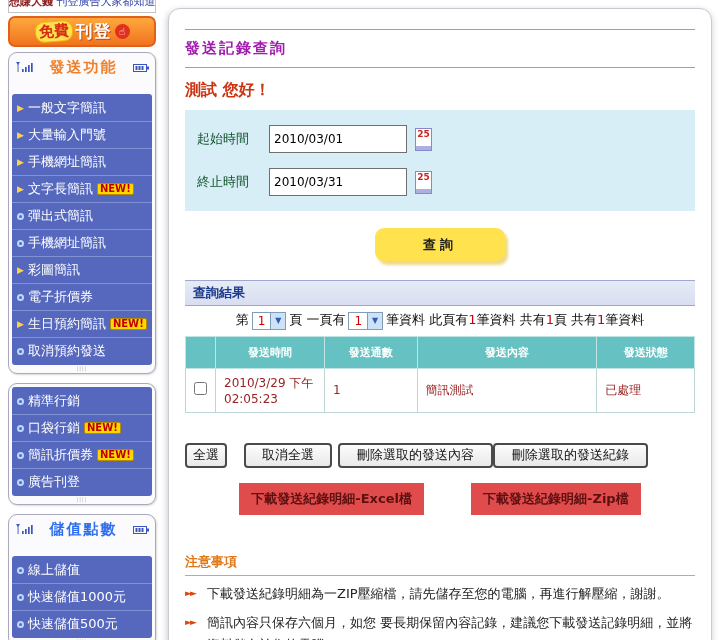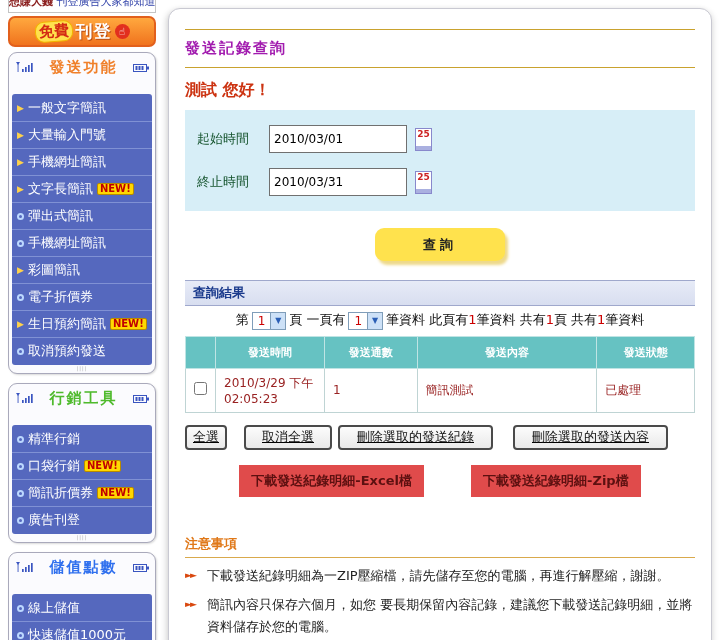--- a/index.html
+++ b/index.html
@@ -48,21 +48,21 @@
   .pagination { text-align:center; font-size:13px; color:#111; margin:5px 0 6px 0; }
   .rednum { color:#cc0000; }
   .sel { display:inline-flex; border:1px solid #7f9db9; background:#fff; height:18px; align-items:center; vertical-align:middle; margin:0 3px; cursor:pointer; }
   .sel .v { color:#cc0000; font-size:12px; padding:0 5px; min-width:10px; text-align:center; }
   .sel .a { width:15px; height:16px; background:#cde1f7; color:#2a5eb5; font-size:8px; display:flex; align-items:center; justify-content:center; border-left:1px solid #7f9db9; }
   table.results { width:100%; border-collapse:collapse; }
   table.results th { background:#66c2c2; color:#fff; font-size:11px; font-weight:bold; padding:8px 4px; border:1px solid #bfe4e4; }
   table.results td { background:#fff; color:#992222; font-size:12px; padding:6px 8px; border:1px solid #bfd4d4; }
   .col-chk { width:28px; } .col-time { width:110px; } .col-count { width:95px; } .col-content { width:185px; } .col-status { width:100px; }
   td.chk { text-align:center; padding:4px; }
-  .actions { margin-top:12px; display:flex; align-items:center;text-decoration:underline; }
+  .actions { margin-top:30px; display:flex; align-items:center; }
   .abtn { background:linear-gradient(#fcfcfc,#e9e9e9); border:2px solid #4a4a4a; border-radius:4px; font-size:13px; color:#111; height:25px; cursor:pointer; font-family:"DejaVu Sans", sans-serif; }
   .w1 { min-width:42px; margin-right:17px; }
   .w2 { min-width:88px; margin-right:6px; }
   .w3 { min-width:155px; margin-right:20px; }
   .w4 { min-width:155px; }
   .downloads { margin-top:15px; text-align:center; }
   .dbtn { display:inline-block; background:#e04b4b; color:#5c1010; font-size:13px; font-weight:bold; border:none; padding:7px 12px; margin:0 21px; cursor:pointer; font-family:"DejaVu Sans", sans-serif; }
   .notes { margin-top:38px; }
   .notes-title { color:#e07818; font-weight:bold; font-size:13px; padding-bottom:4px; border-bottom:1px solid #d9a94c; }
   .note { position:relative; padding-left:22px; font-size:13px; color:#222; line-height:1.7; margin-top:7px; }
@@ -145,38 +145,20 @@
           </div>
         <div class="item">
             <span class="bl-dot"></span>
             <span>取消預約發送</span>
           </div>
       </div>
       <div class="grip">||||</div>
     </div>
 
     <div class="spanel">
-      <div class="phdr">
-        <span><svg width="19" height="12" viewBox="0 0 19 12">
-              <path d="M1 1 L5 1 L3 4 Z" fill="#3a55c0"></path>
-              <rect x="2.6" y="3" width="0.9" height="8" fill="#3a55c0"></rect>
-              <rect x="7" y="8" width="1.7" height="3" fill="#3a55c0"></rect>
-              <rect x="10" y="6" width="1.7" height="5" fill="#3a55c0"></rect>
-              <rect x="13" y="4" width="1.7" height="7" fill="#3a55c0"></rect>
-              <rect x="16" y="2" width="1.7" height="9" fill="#3a55c0"></rect>
-            </svg></span>
-        <span class="ptitle tc-green">行銷工具</span>
-        <span><svg width="16" height="10" viewBox="0 0 16 10">
-              <rect x="0.5" y="1.5" width="13" height="7" fill="none" stroke="#3a55c0"></rect>
-              <rect x="14" y="3.5" width="2" height="3" fill="#3a55c0"></rect>
-              <rect x="2.5" y="3" width="2" height="4" fill="#3a55c0"></rect>
-              <rect x="5.5" y="3" width="2" height="4" fill="#3a55c0"></rect>
-              <rect x="8.5" y="3" width="2" height="4" fill="#3a55c0"></rect>
-            </svg></span>
-      </div>
       <div class="plist">
         <div class="item">
             <span class="bl-dot"></span>
             <span>精準行銷</span>
           </div>
         <div class="item">
             <span class="bl-dot"></span>
             <span>口袋行銷</span>
             <span class="badge">NEW!</span>
           </div>
@@ -298,22 +280,22 @@
           <td>1</td>
           <td>簡訊測試</td>
           <td>已處理</td>
         </tr>
       </tbody>
     </table>
 
     <div class="actions">
       <button class="abtn w1">全選</button>
       <button class="abtn w2">取消全選</button>
+      <button class="abtn w4">刪除選取的發送內容</button>
       <button class="abtn w3">刪除選取的發送紀錄</button>
-      <button class="abtn w4">刪除選取的發送內容</button>
     </div>
 
     <div class="downloads">
       <button class="dbtn">下載發送紀錄明細-Excel檔</button>
       <button class="dbtn">下載發送紀錄明細-Zip檔</button>
     </div>
 
     <div class="notes">
       <div class="notes-title">注意事項</div>
       <div class="note"><span class="arrows">►►</span><span>下載發送紀錄明細為一ZIP壓縮檔，請先儲存至您的電腦，再進行解壓縮，謝謝。</span></div>

